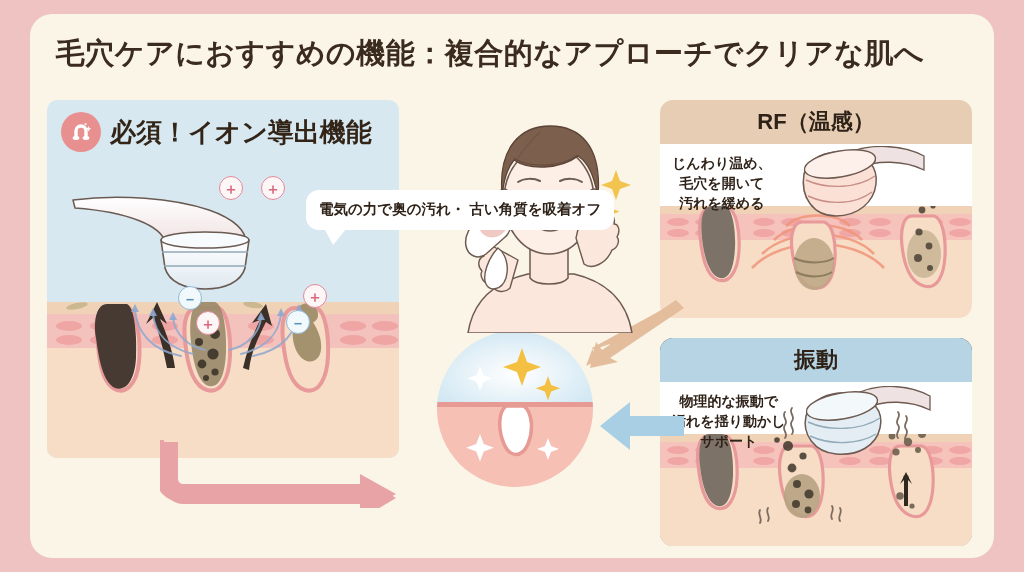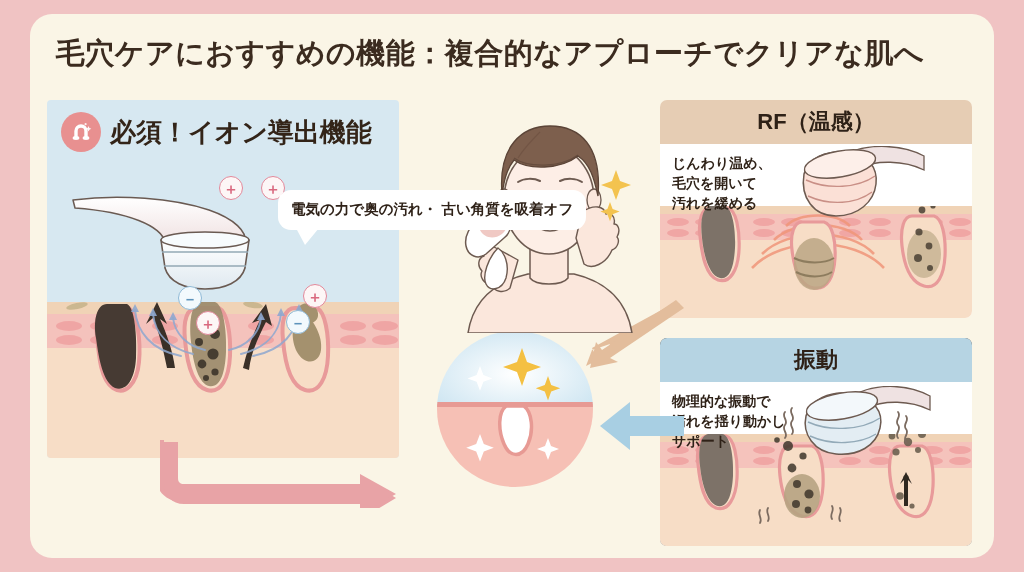--- a/index.html
+++ b/index.html
@@ -47,21 +47,21 @@
     white-space: nowrap;
   }
   
   .panel-ion {
     position: absolute;
     left: 47px;
     top: 100px;
     width: 352px;
     height: 358px;
     background: #d7e8f1;
-    border-radius: 4px;
+    border-radius: 10px;
     overflow: hidden;
   }
   .ion-header {
     position: absolute;
     left: 14px;
     top: 12px;
     display: flex;
     align-items: center;
     gap: 9px;
     z-index: 6;
@@ -134,20 +134,21 @@
     position: absolute;
     background: #ffffff;
     border-radius: 13px;
     padding: 9px 13px 10px;
     font-size: 14.5px;
     line-height: 1.45;
     color: #2f2218;
     font-weight: bold;
     white-space: nowrap;
     z-index: 8;
+    margin-left: 28px;
   }
   .bubble-ion {
     left: 278px;
     top: 190px;
   }
   .bubble-ion::after {
     content: "";
     position: absolute;
     left: 18px;
     bottom: -15px;
@@ -179,21 +180,21 @@
     position: absolute;
     left: 38px;
     top: 8px;
     width: 158px;
     height: 158px;
   }
   
   .panel-right {
     position: absolute;
     width: 312px;
-    border-radius: 7px;
+    border-radius: 13px;
     overflow: hidden;
   }
   .panel-rf {
     left: 660px;
     top: 100px;
     height: 218px;
     background: #fdf6ea;
   }
   .panel-vib {
     left: 660px;
@@ -209,20 +210,21 @@
     font-size: 22px;
     font-weight: bold;
     color: #2e2117;
   }
   .head-rf { background: #e6cdb4; }
   .head-vib { background: #b6d4e3; }
   .panel-body {
     position: relative;
     height: calc(100% - 44px);
     background: #ffffff;
+    text-align: center;
   }
   .panel-caption {
     position: absolute;
     left: 12px;
     top: 10px;
     font-size: 14px;
     line-height: 1.42;
     font-weight: bold;
     color: #2f2218;
     white-space: pre-line;

